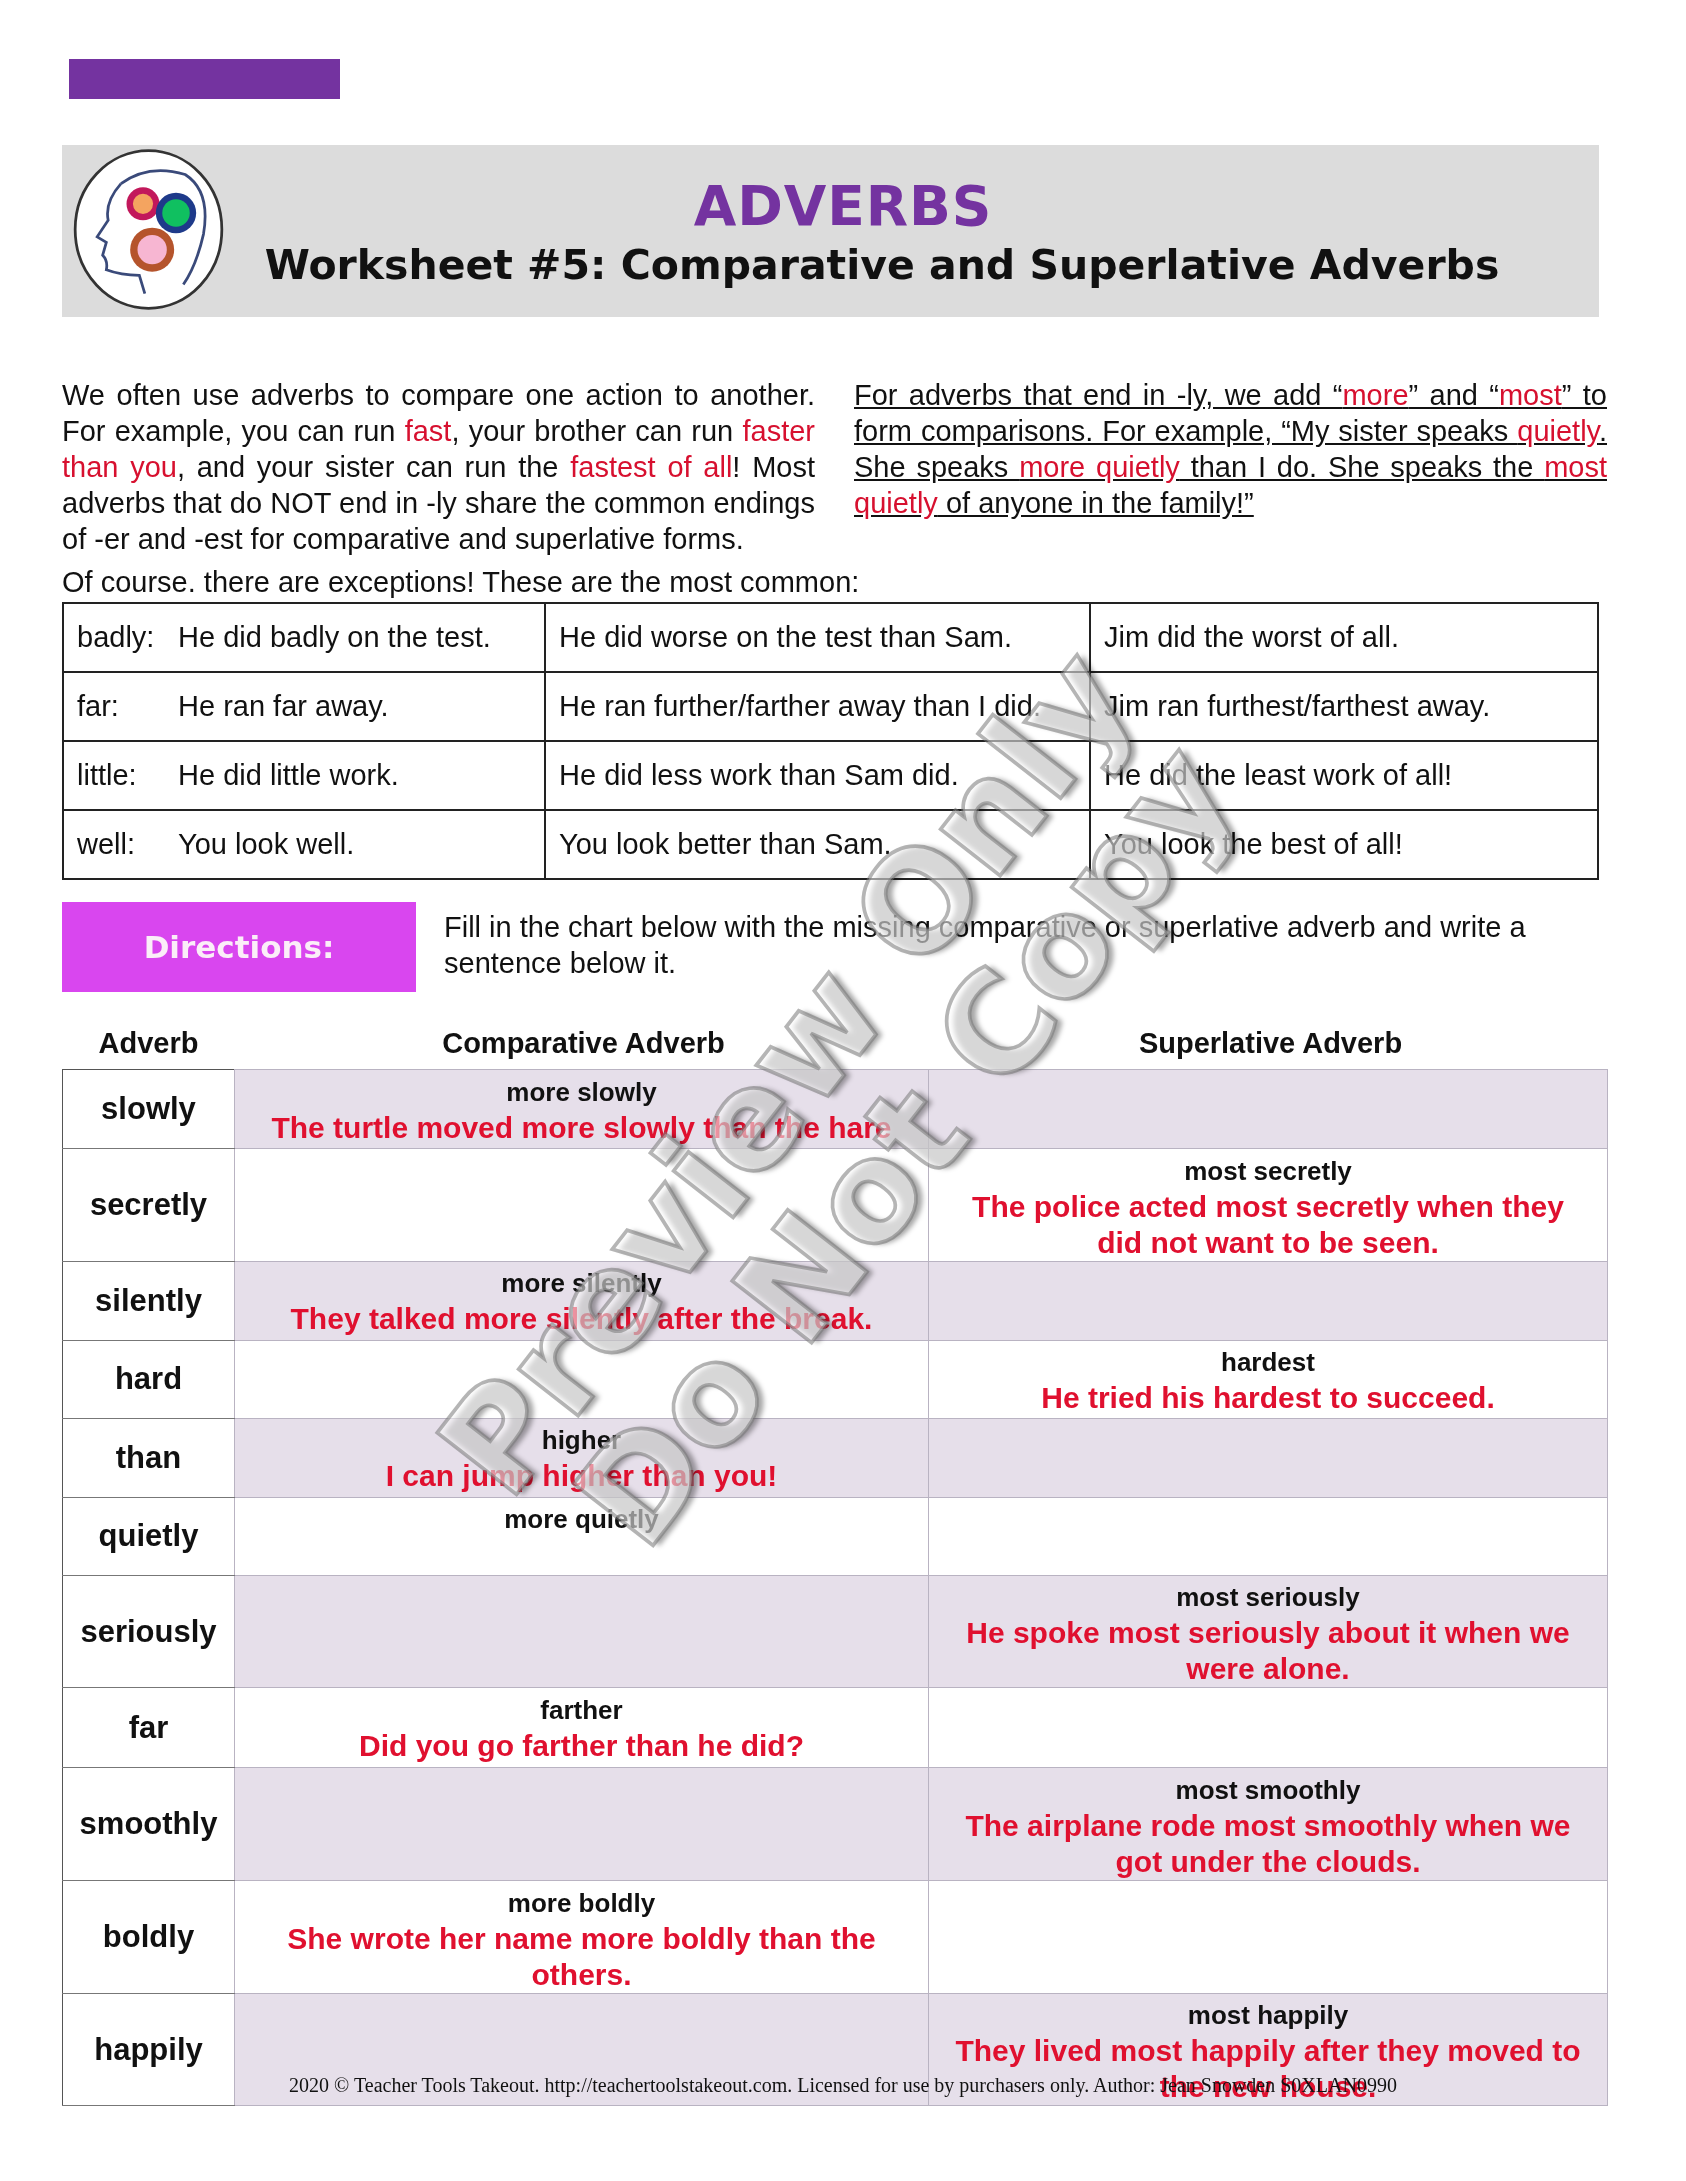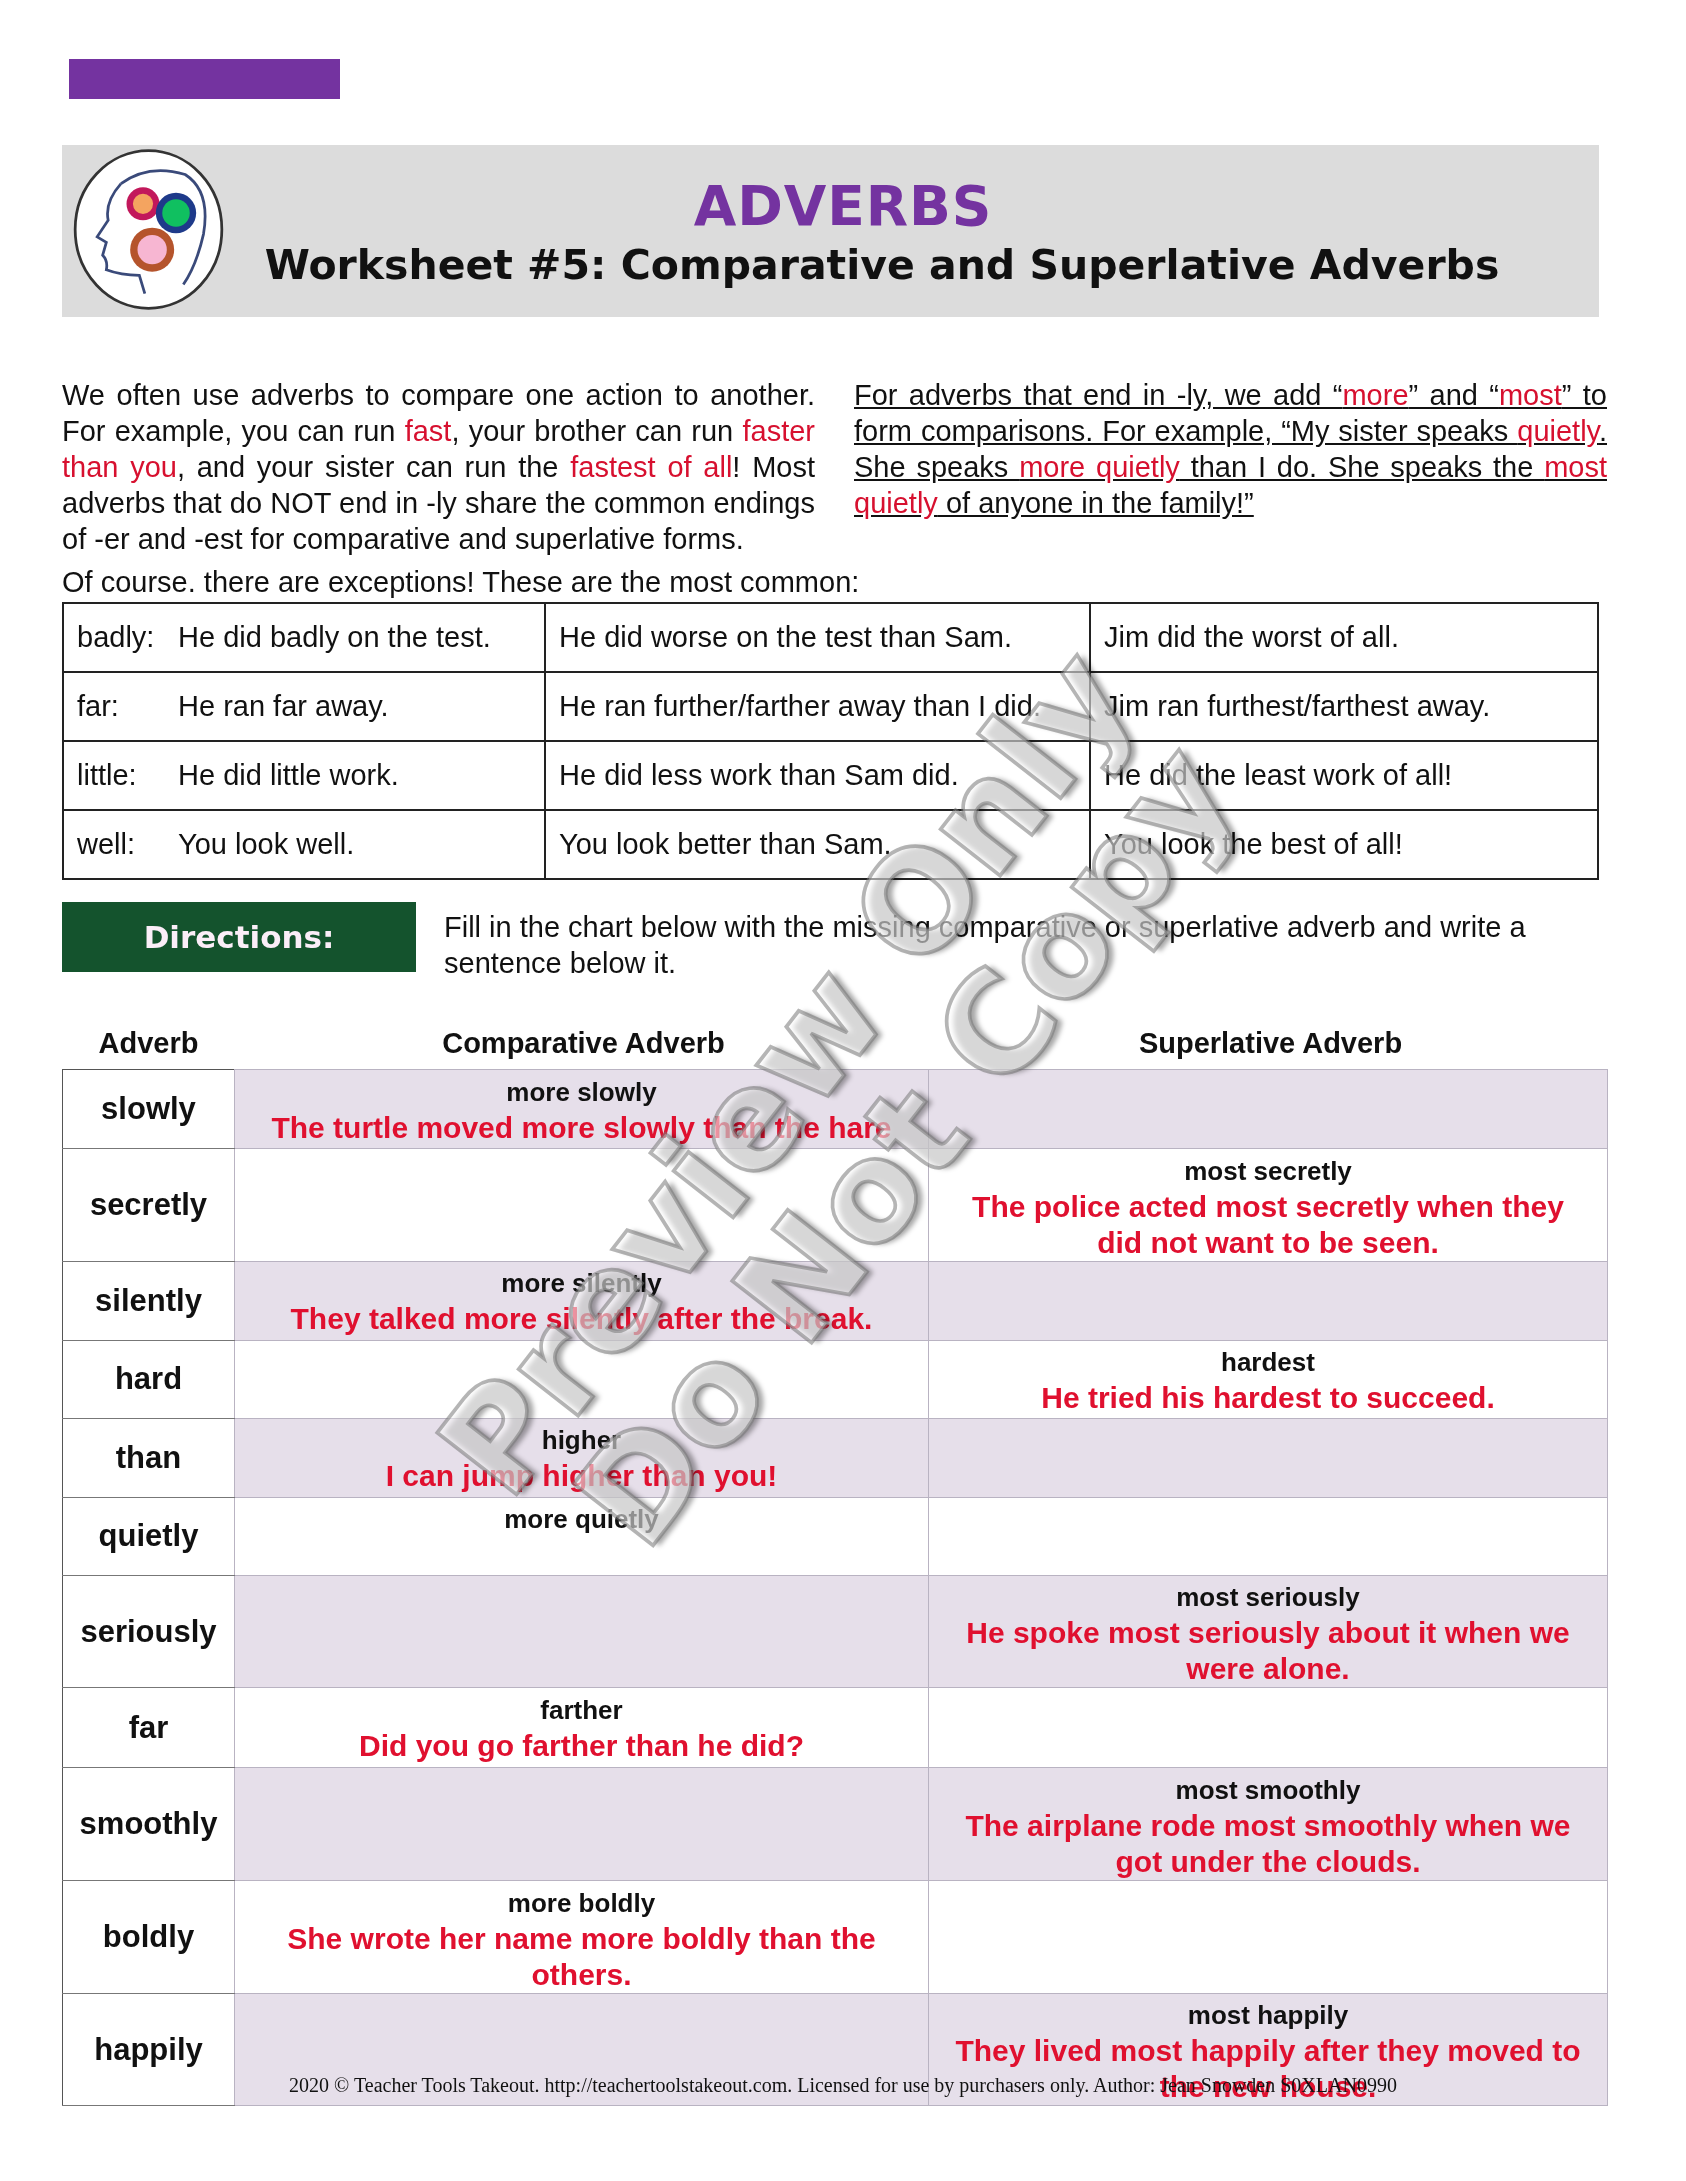--- a/index.html
+++ b/index.html
@@ -13,21 +13,21 @@
   .intro { top:332px; font-size:29px; line-height:36px; text-align:justify;margin-top:45px; }
   .intro-left { left:62px; width:753px; }
   .intro-right { left:854px; width:753px;text-decoration:underline; }
   .red { color:#d7102f; }
   .exc-lead { left:62px; top:566px; font-size:29px; }
   table.exc { position:absolute; left:62px; top:602px; width:1537px; height:272px; border-collapse:collapse; font-size:29px; }
   table.exc td { border:2.3px solid #222; padding:0 13px; height:67px; vertical-align:middle; }
   table.exc td.c1 { width:454px; }
   table.exc td.c2 { width:517px; }
   .exc-word { display:inline-block; min-width:101px; }
-  .directions-box { left:62px; top:902px; width:354px; height:70px; background:#14532d; color:#fbeef8; font-size:31px; font-weight:bold; display:flex; align-items:center; justify-content:center; font-family:"DejaVu Sans", sans-serif; }
+  .directions-box { left:62px; top:902px; width:354px; height:90px; background:#d946ef; color:#fbeef8; font-size:31px; font-weight:bold; display:flex; align-items:center; justify-content:center; font-family:"DejaVu Sans", sans-serif; }
   .directions-text { left:444px; top:909px; width:1157px; font-size:29px; line-height:36px; }
   .col-head { top:1027px; font-size:29px; font-weight:bold; text-align:center; }
   table.main { position:absolute; left:62px; top:1069px; width:1546px; border-collapse:collapse; }
   table.main td { border:1.8px solid #b9b3c2; text-align:center; vertical-align:top; padding:0; }
   table.main td.adv { width:171px; background:#fff; border-color:#555 #b9b3c2 #777 #555; vertical-align:middle; font-size:31px; font-weight:bold; }
   table.main td.cmp { width:693px; }
   table.main td.shade { background:#e6dfea; }
   .form { font-size:26px; font-weight:bold; color:#111; line-height:36px; padding-top:3.7px; }
   .sent { font-size:30px; font-weight:bold; color:#e0102f; line-height:36px; padding:0 18px; }
   .footer { left:0; width:1686px; top:2074px; text-align:center; font-size:20px; color:#111; font-family:Liberation Serif, serif; }

